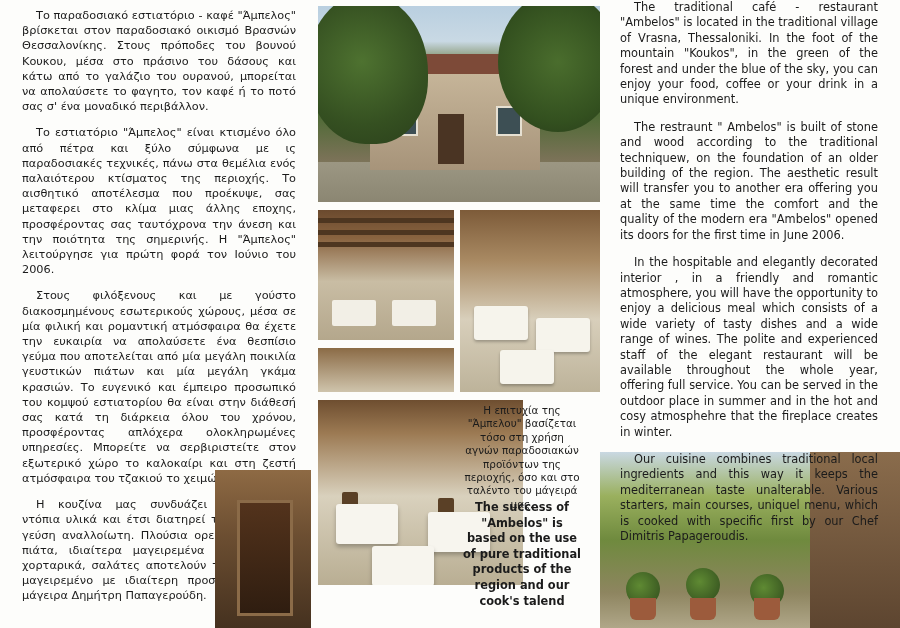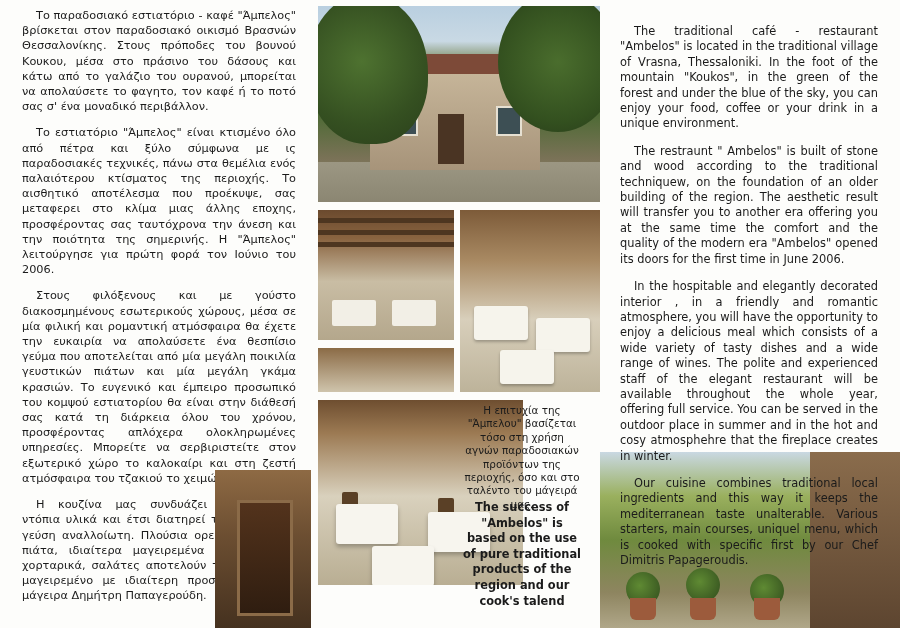--- a/index.html
+++ b/index.html
@@ -174,21 +174,21 @@
     line-height: 15.6px;
     font-weight: bold;
   }
   
   .panel-right {
     position: absolute;
     right: 0;
     top: 0;
     width: 290px;
     height: 628px;
-    padding: 24px 22px 0 10px;
+    padding: 0 22px 0 10px;
     box-sizing: border-box;
   }
   .en-text p {
     margin: 0 0 12px 0;
     font-family: "DejaVu Sans", sans-serif;
     font-size: 11.4px;
     line-height: 15.4px;
     color: #1b1b1b;
     text-align: justify;
     text-indent: 14px;

